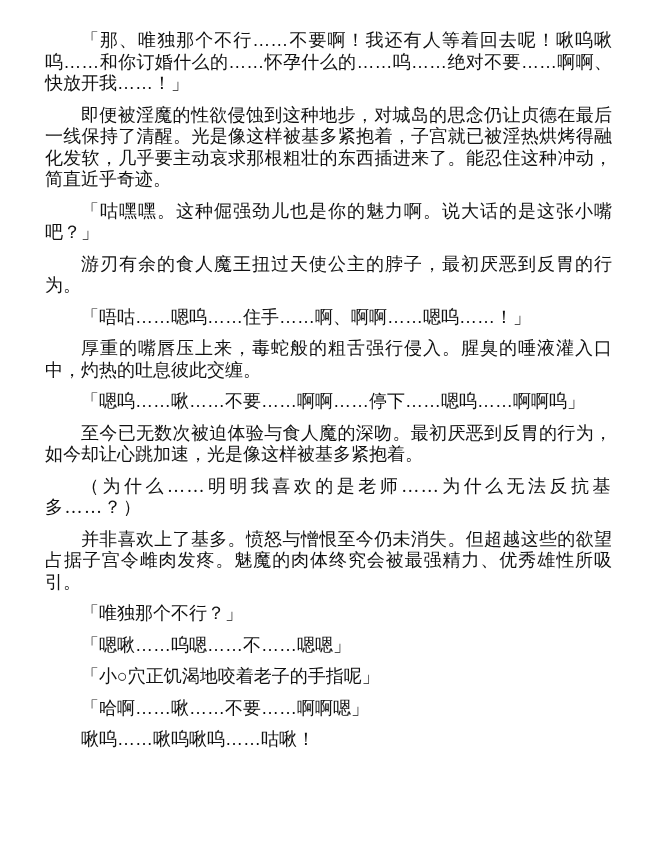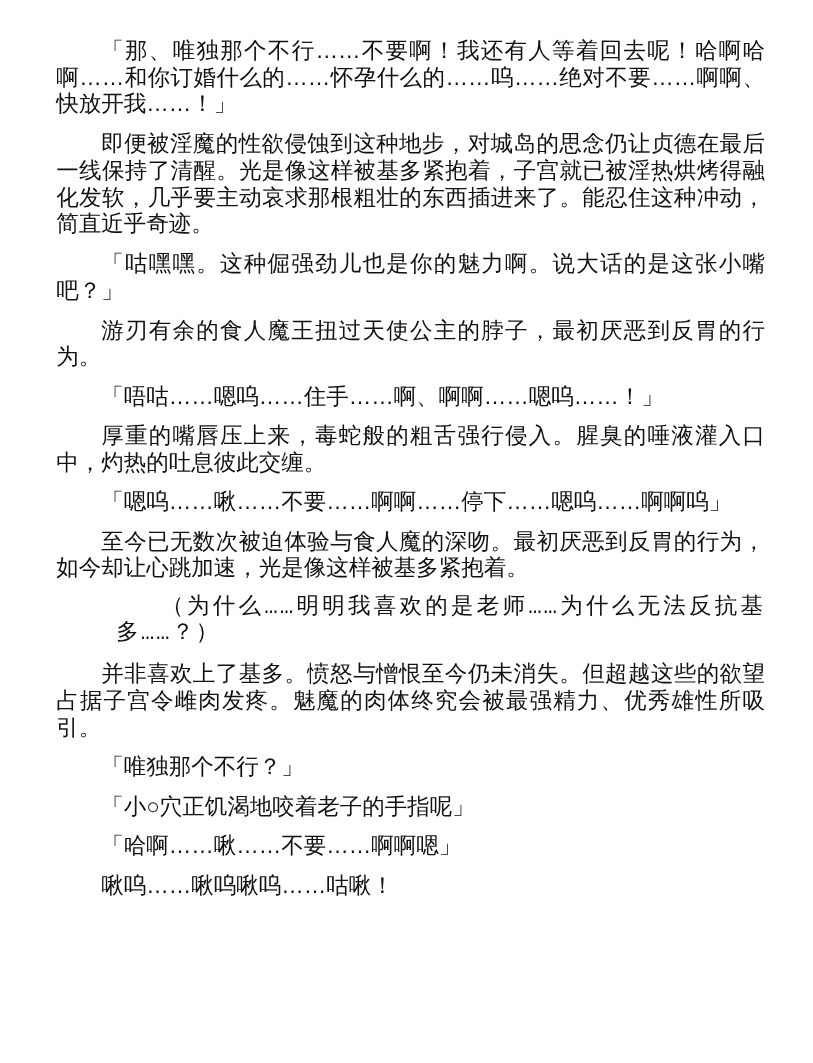--- a/index.html
+++ b/index.html
@@ -23,36 +23,36 @@
   }
   .page p {
     margin: 0 0 10px 0;
     font-size: 18px;
     line-height: 21.5px;
     text-indent: 2em;
     text-align: justify;
     word-break: break-all;
   }
   .page p.thought {
-    font-family: Liberation Mono, monospace;
+    font-family: Liberation Serif, serif;
     letter-spacing: 1.5px;
-    margin-left: 48px;
   }
 </style>
 </head>
 <body>
 
 <div class="page">
-  <p>「那、唯独那个不行……不要啊！我还有人等着回去呢！哈啊哈啊……和你订婚什么的……怀孕什么的……呜……绝对不要……啊啊、快放开我……！」</p>
+  <p>「那、唯独那个不行……不要啊！我还有人等着回去呢！啾呜啾呜……和你订婚什么的……怀孕什么的……呜……绝对不要……啊啊、快放开我……！」</p>
   <p>即便被淫魔的性欲侵蚀到这种地步，对城岛的思念仍让贞德在最后一线保持了清醒。光是像这样被基多紧抱着，子宫就已被淫热烘烤得融化发软，几乎要主动哀求那根粗壮的东西插进来了。能忍住这种冲动，简直近乎奇迹。</p>
   <p>「咕嘿嘿。这种倔强劲儿也是你的魅力啊。说大话的是这张小嘴吧？」</p>
   <p>游刃有余的食人魔王扭过天使公主的脖子，最初厌恶到反胃的行为。</p>
   <p>「唔咕……嗯呜……住手……啊、啊啊……嗯呜……！」</p>
   <p>厚重的嘴唇压上来，毒蛇般的粗舌强行侵入。腥臭的唾液灌入口中，灼热的吐息彼此交缠。</p>
   <p>「嗯呜……啾……不要……啊啊……停下……嗯呜……啊啊呜」</p>
   <p>至今已无数次被迫体验与食人魔的深吻。最初厌恶到反胃的行为，如今却让心跳加速，光是像这样被基多紧抱着。</p>
   <p class="thought">（为什么……明明我喜欢的是老师……为什么无法反抗基多……？）</p>
   <p>并非喜欢上了基多。愤怒与憎恨至今仍未消失。但超越这些的欲望占据子宫令雌肉发疼。魅魔的肉体终究会被最强精力、优秀雄性所吸引。</p>
   <p>「唯独那个不行？」</p>
+  <p>「嗯啾……呜嗯……不……嗯嗯」</p>
   <p>「小○穴正饥渴地咬着老子的手指呢」</p>
   <p>「哈啊……啾……不要……啊啊嗯」</p>
   <p>啾呜……啾呜啾呜……咕啾！</p>
 </div>
 
 </body></html>

